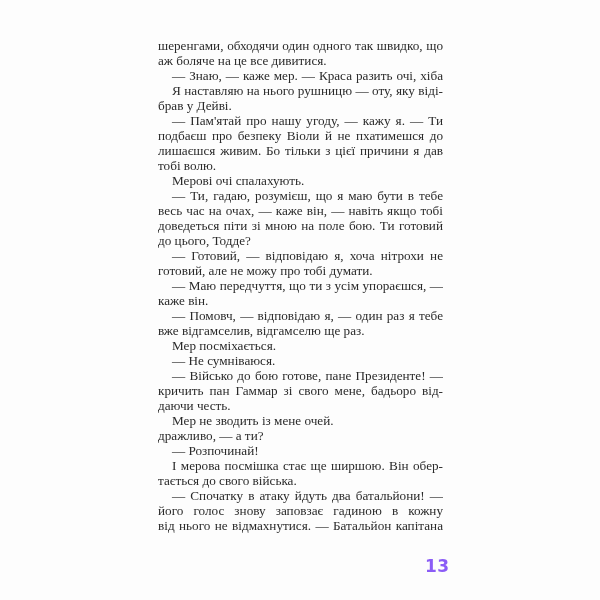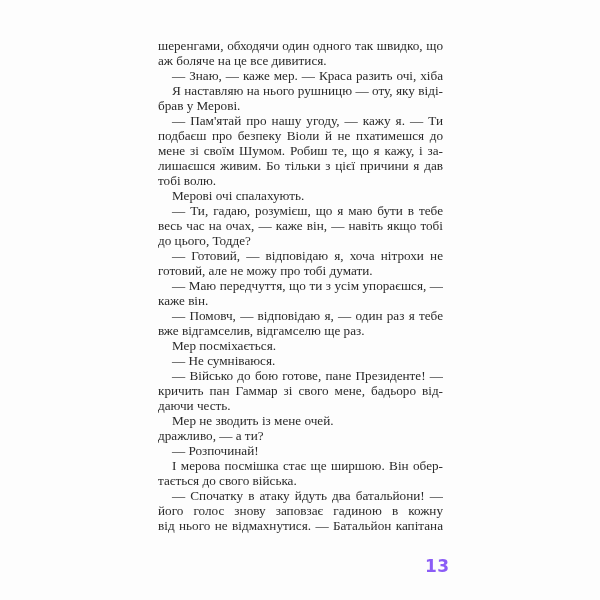--- a/index.html
+++ b/index.html
@@ -47,29 +47,29 @@
   </style>
 </head>
 <body>
 
 <div class="page">
   <div class="text-block" id="text-block">
       <span class="line" style="white-space: normal; overflow: hidden;">шеренгами, обходячи один одного так швидко, що</span>
       <span class="line last">аж боляче на це все дивитися.</span>
       <span class="line indent" style="white-space: normal; overflow: hidden;">— Знаю, — каже мер. — Краса разить очі, хіба ні?</span>
       <span class="line indent" style="white-space: normal; overflow: hidden;">Я наставляю на нього рушницю — оту, яку віді-</span>
-      <span class="line last">брав у Мерові.</span>
+      <span class="line last">брав у Дейві.</span>
       <span class="line indent" style="white-space: normal; overflow: hidden;">— Пам'ятай про нашу угоду, — кажу я. — Ти</span>
       <span class="line" style="white-space: normal; overflow: hidden;">подбаєш про безпеку Віоли й не пхатимешся до</span>
-      <span class="line" style="white-space: normal; overflow: hidden;">мене зі своїм Шумом. Робиш те, що я кажу, і за-</span>
       <span class="line" style="white-space: normal; overflow: hidden;">лишаєшся живим. Бо тільки з цієї причини я дав</span>
       <span class="line last">тобі волю.</span>
       <span class="line indent last">Мерові очі спалахують.</span>
       <span class="line indent" style="white-space: normal; overflow: hidden;">— Ти, гадаю, розумієш, що я маю бути в тебе</span>
       <span class="line" style="white-space: normal; overflow: hidden;">весь час на очах, — каже він, — навіть якщо тобі</span>
+      <span class="line" style="white-space: normal; overflow: hidden;">доведеться піти зі мною на поле бою. Ти готовий</span>
       <span class="line last">до цього, Тодде?</span>
       <span class="line indent" style="white-space: normal; overflow: hidden;">— Готовий, — відповідаю я, хоча нітрохи не</span>
       <span class="line last">готовий, але не можу про тобі думати.</span>
       <span class="line indent" style="white-space: normal; overflow: hidden;">— Маю передчуття, що ти з усім упораєшся, —</span>
       <span class="line last">каже він.</span>
       <span class="line indent" style="white-space: normal; overflow: hidden;">— Помовч, — відповідаю я, — один раз я тебе</span>
       <span class="line last">вже відгамселив, відгамселю ще раз.</span>
       <span class="line indent last">Мер посміхається.</span>
       <span class="line indent last">— Не сумніваюся.</span>
       <span class="line indent" style="white-space: normal; overflow: hidden;">— Військо до бою готове, пане Президенте! —</span>

